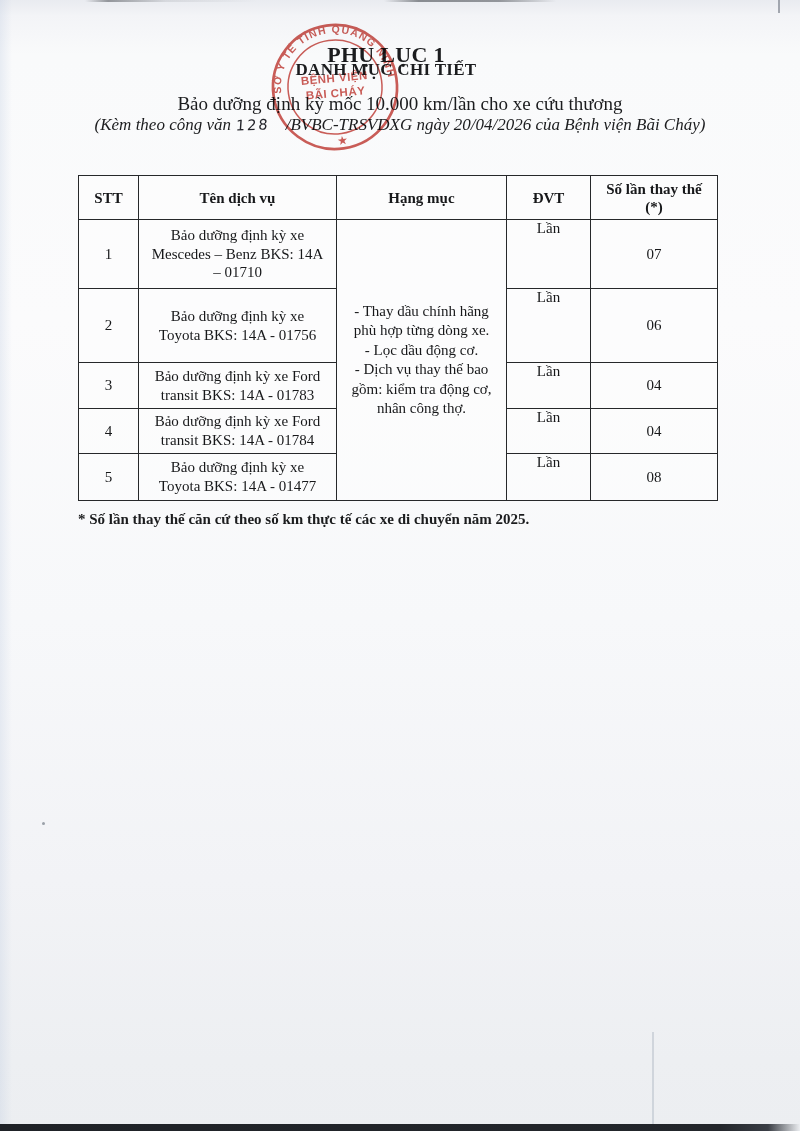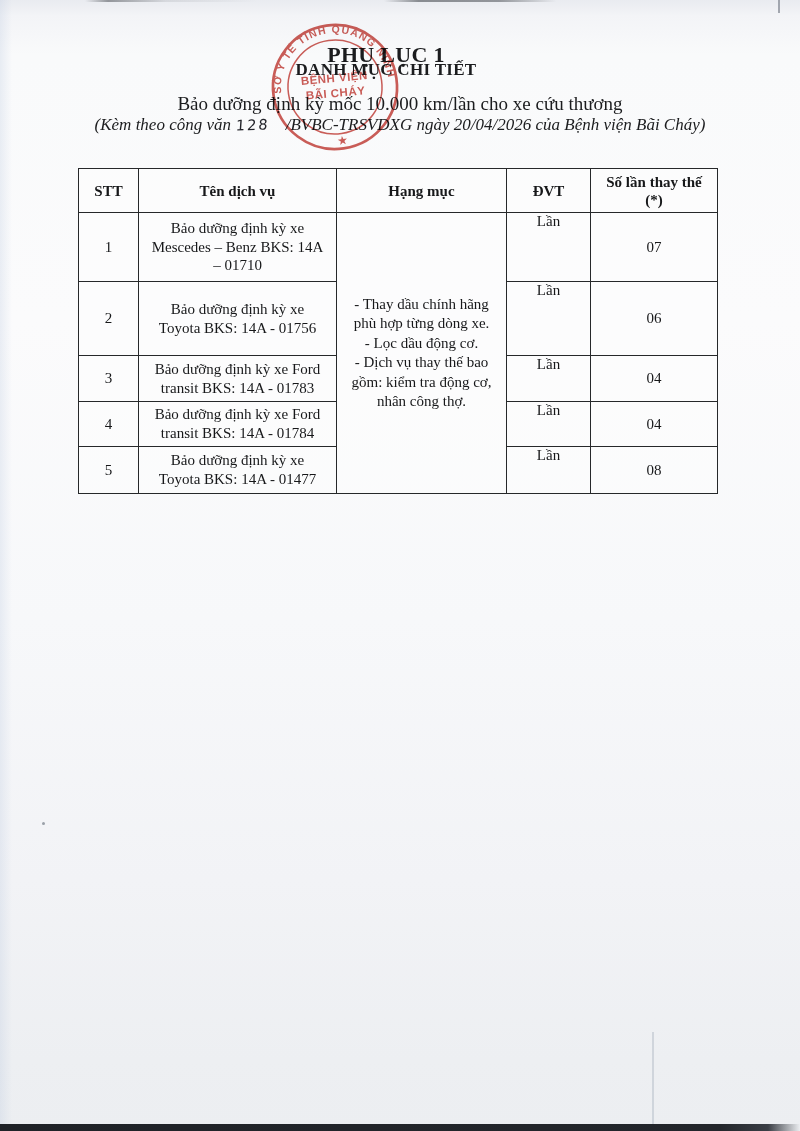--- a/index.html
+++ b/index.html
@@ -59,21 +59,21 @@
     margin: 0 16px 0 5px;
   }
 
   
   .stamp {
     position: absolute; left: 260px; top: 12px;
     mix-blend-mode: multiply; opacity: .82;
   }
 
   
-  .doc-table-wrap { position: absolute; left: 78px; top: 168px; }
+  .doc-table-wrap { position: absolute; left: 78px; top: 175px; }
   table.doc-table {
     border-collapse: collapse; table-layout: fixed; width: 639px;
     background: rgba(255,255,255,.35);
   }
   .doc-table th, .doc-table td {
     border: 1.6px solid #26282a;
     padding: 0;
     text-align: center;
     font-size: 15px;
     color: #17181a;
@@ -192,17 +192,18 @@
         <td class="stt-cell">5</td>
         <td class="service-cell pre">Bảo dưỡng định kỳ xe
 Toyota BKS: 14A - 01477</td>
         <td class="unit-cell">Lần</td>
         <td class="count-cell">08</td>
       </tr>
     </tbody>
       </table>
   </div>
 
+  <div class="footnote">* Số lần thay thế căn cứ theo số km thực tế các xe di chuyển năm 2025.</div>
 
   <div class="right-crease"></div>
   <div class="speck"></div>
   <div class="bottom-band"></div>
 </div>
 
 </body></html>

